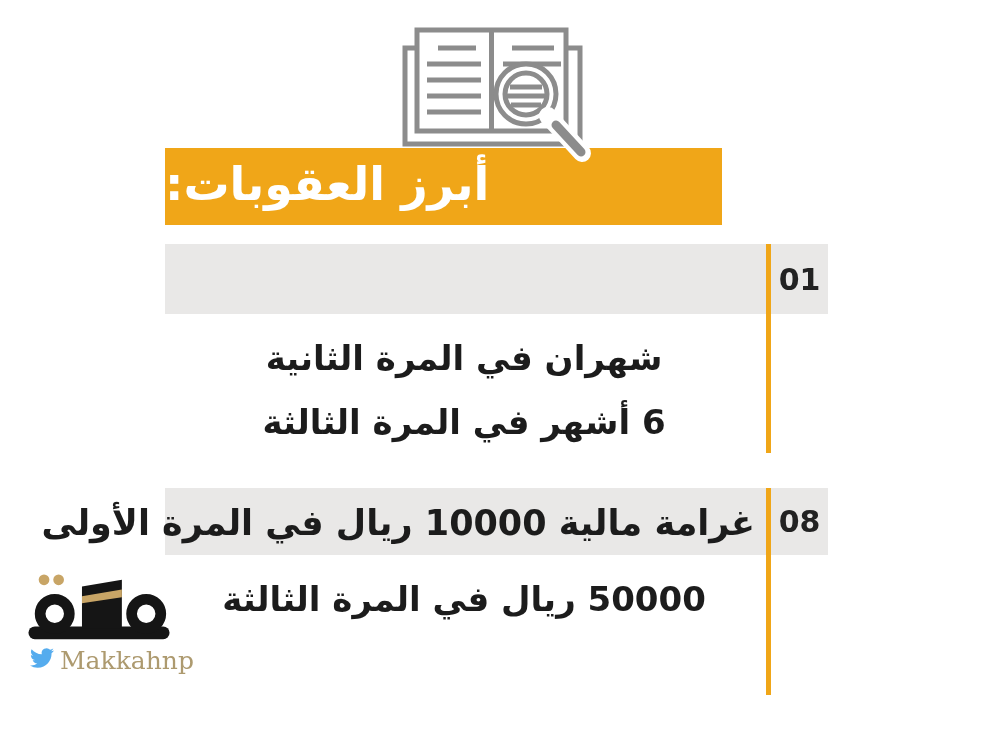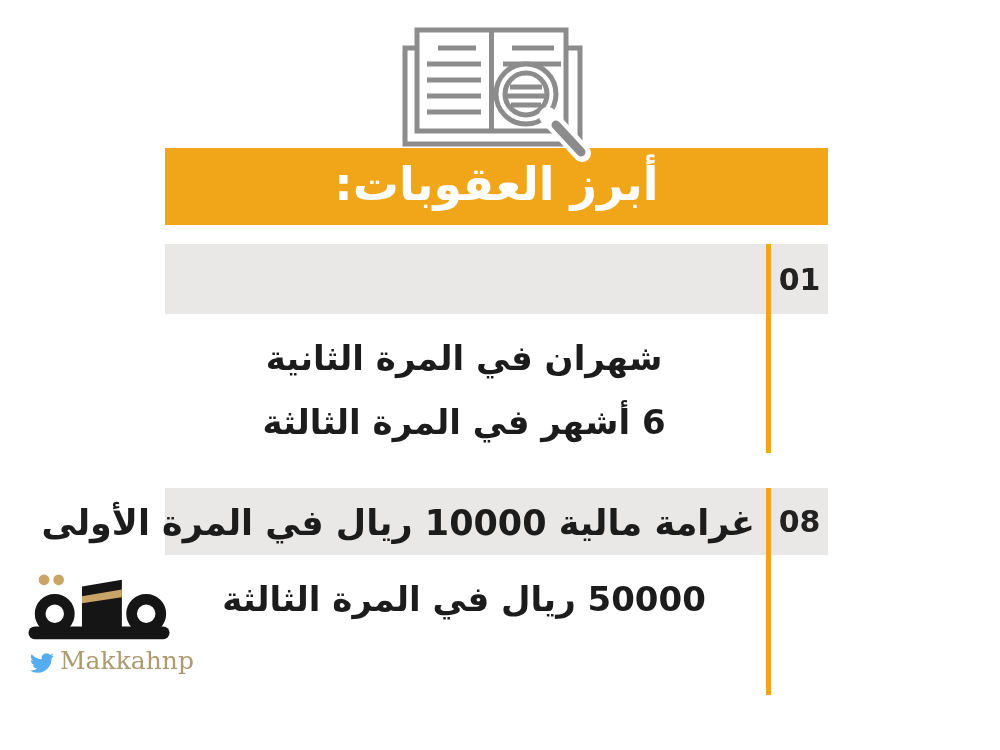--- a/index.html
+++ b/index.html
@@ -14,22 +14,22 @@
   }
   html,body{margin:0;padding:0;background:#fff;}
   .canvas{
     position:relative;width:1000px;height:750px;background:#ffffff;
     overflow:hidden;font-family:"DejaVu Sans",sans-serif;
   }
   
   .book-icon{position:absolute;left:398px;top:16px;width:200px;height:150px;z-index:2;}
   
   .banner{
-    position:absolute;left:165px;top:148px;width:663px;height:77px;
-    background:var(--accent-orange);display:flex;align-items:center;justify-content:center;
+    position:absolute;left:165px;top:148px;width:557px;height:77px;
+    background:var(--accent-orange);display:flex;align-items:center;
     z-index:1;
   }
   .banner-title{
     color:#ffffff;font-size:46px;font-weight:bold;direction:rtl;line-height:1;
     padding-bottom:6px;
   }
   
   .item{position:absolute;left:165px;width:663px;direction:rtl;}
   .item-1{top:244px;height:209px;}
   .item-2{top:488px;height:207px;}
@@ -52,21 +52,21 @@
   .item-subs{
     position:absolute;right:73px;left:8px;text-align:center;
     font-size:34px;font-weight:bold;color:var(--text-dark);
   }
   .item-1 .item-subs{top:82px;line-height:64px;}
   .item-2 .item-subs{top:79px;line-height:65px;}
   .subline{white-space:nowrap;}
   
   .logo{position:absolute;left:28px;top:572px;width:150px;}
   .logo-handle-row{
-    position:absolute;left:2px;top:74px;display:flex;align-items:flex-end;gap:6px;
+    position:absolute;left:2px;top:74px;display:flex;align-items:flex-start;gap:6px;
   }
   .twitter-handle{
     font-family:"DejaVu Serif",serif;font-size:25px;color:var(--handle-tan);
   }
   .sr{position:absolute;width:1px;height:1px;overflow:hidden;clip:rect(0 0 0 0);white-space:nowrap;}
 </style>
 </head>
 <body>
 
 <div class="canvas">

